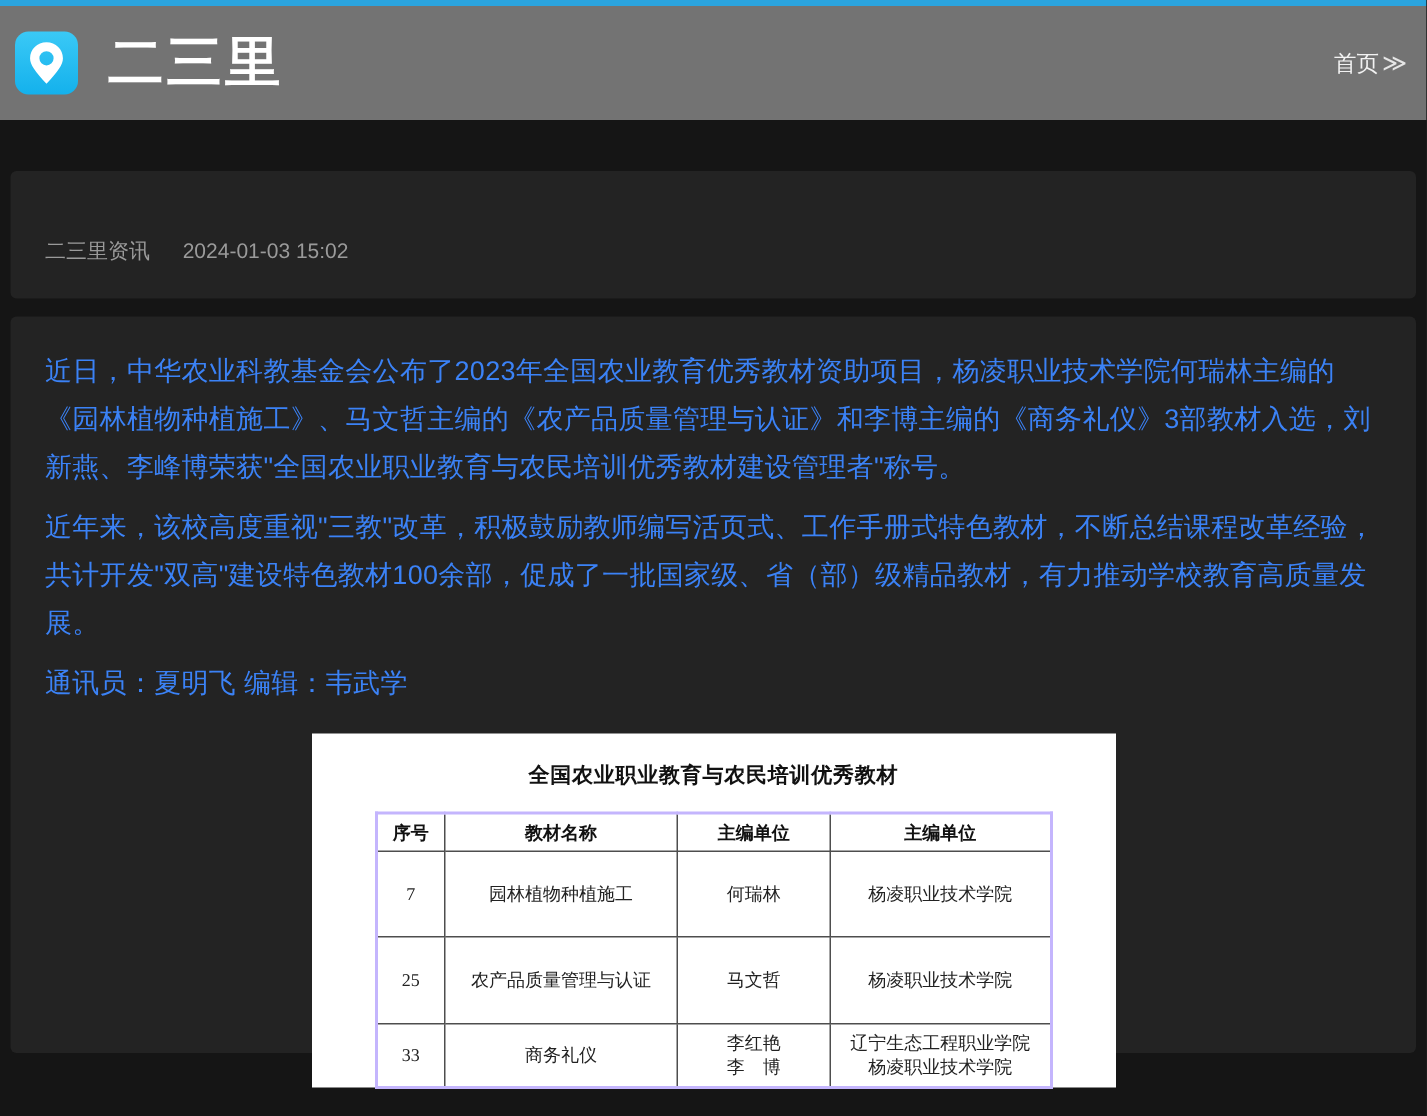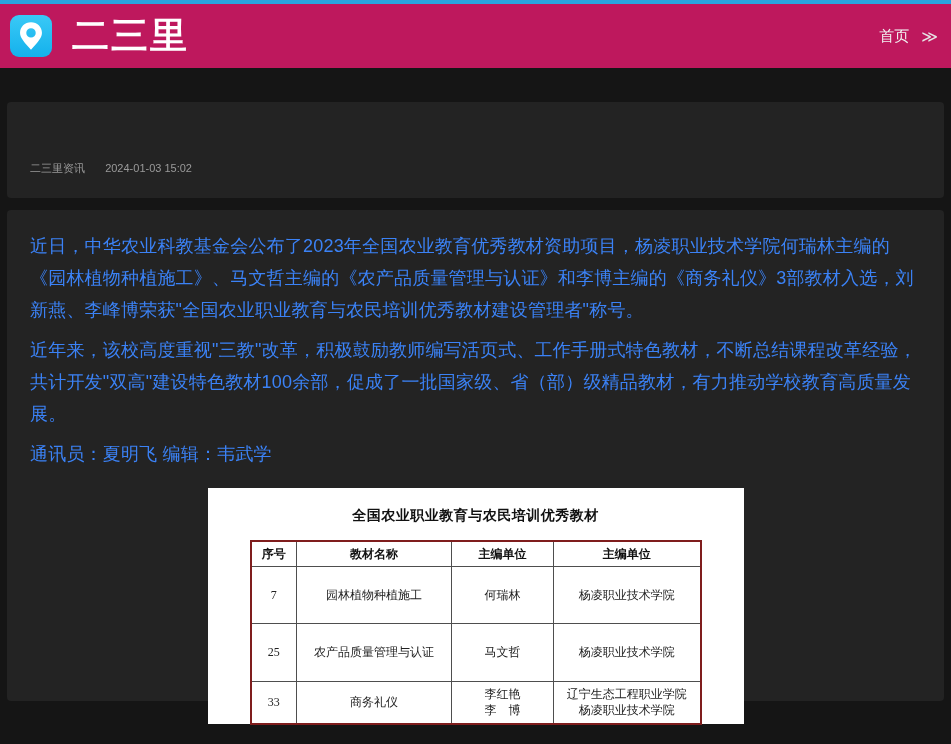--- a/index.html
+++ b/index.html
@@ -5,49 +5,49 @@
   * { margin:0; padding:0; box-sizing:border-box; }
   html,body { width:951px; height:744px; overflow:hidden; }
   body {
     background:#151515;
     font-family:"Liberation Sans","DejaVu Sans",sans-serif;
     color:#d8d8d8;
   }
   .topline { height:4px; background:#2aa4df; }
   
   .site-header {
-    height:64px; background:#be185d;
+    height:76px; background:#737373;
     display:flex; align-items:center; padding:0 13px 0 10px;
   }
   .logo-badge {
     width:42px; height:42px; border-radius:9px;
     background:linear-gradient(180deg,#3ac9f6 0%,#14b1ec 100%);
     display:flex; align-items:center; justify-content:center;
     flex:0 0 auto;
   }
   .brand {
     color:#ffffff; font-size:37px; font-weight:800;
     margin-left:20px; letter-spacing:2px;
   }
   .header-spacer { flex:1; }
   .home-link {
     color:#f2f2f2; font-size:15px; text-decoration:none; cursor:pointer;
-    display:flex; align-items:center; gap:12px;
+    display:flex; align-items:center; gap:2px;
   }
   .home-link .chev { font-size:16px; color:#e6e6e6; }
   
   .card {
     background:#232323; border-radius:4px;
     margin:0 7px; 
   }
   .title-card { margin-top:34px; padding:27px 23px 22px 23px; }
   .article-title {
     color:#ffffff; font-size:25px; font-weight:700; line-height:31px;
   }
-  .article-meta { margin-top:32px; font-size:11px; color:#9a9a9a; }
+  .article-meta { margin-top:18px; font-size:14px; color:#9a9a9a; }
   .article-meta .meta-sep { display:inline-block; width:14px; }
   .body-card { margin-top:12px; padding:20px 23px 10px 23px; height:491px; }
   .body-card p {
     font-size:18px; line-height:32px; color:#3b82f6; margin-bottom:8px;
     letter-spacing:0.2px;
   }
   
   .scan-image {
     width:536px; height:236px; background:#ffffff;
     margin:18px auto 0 auto; padding-top:19px;
@@ -63,21 +63,21 @@
     table-layout:fixed;
   }
   table.scan-table col.c0 { width:46px; }
   table.scan-table col.c1 { width:155px; }
   table.scan-table col.c2 { width:102px; }
   table.scan-table col.c3 { width:147px; }
   table.scan-table th, table.scan-table td {
     border:1px solid #4e4e4e; text-align:center; vertical-align:middle;
     font-size:12px; padding:2px 2px; line-height:16px; color:#222;
   }
-  table.scan-table { border:2px solid #7f1d1d; }
+  table.scan-table { border:2px solid #c4b5fd; }
   table.scan-table th { font-weight:700; height:25px; color:#111; }
   table.scan-table tr.r0 td { height:57px; }
   table.scan-table tr.r1 td { height:58px; }
   table.scan-table tr.r2 td { height:43px; }
 </style>
 </head>
 <body>
 
 <div class="topline"></div>
 

